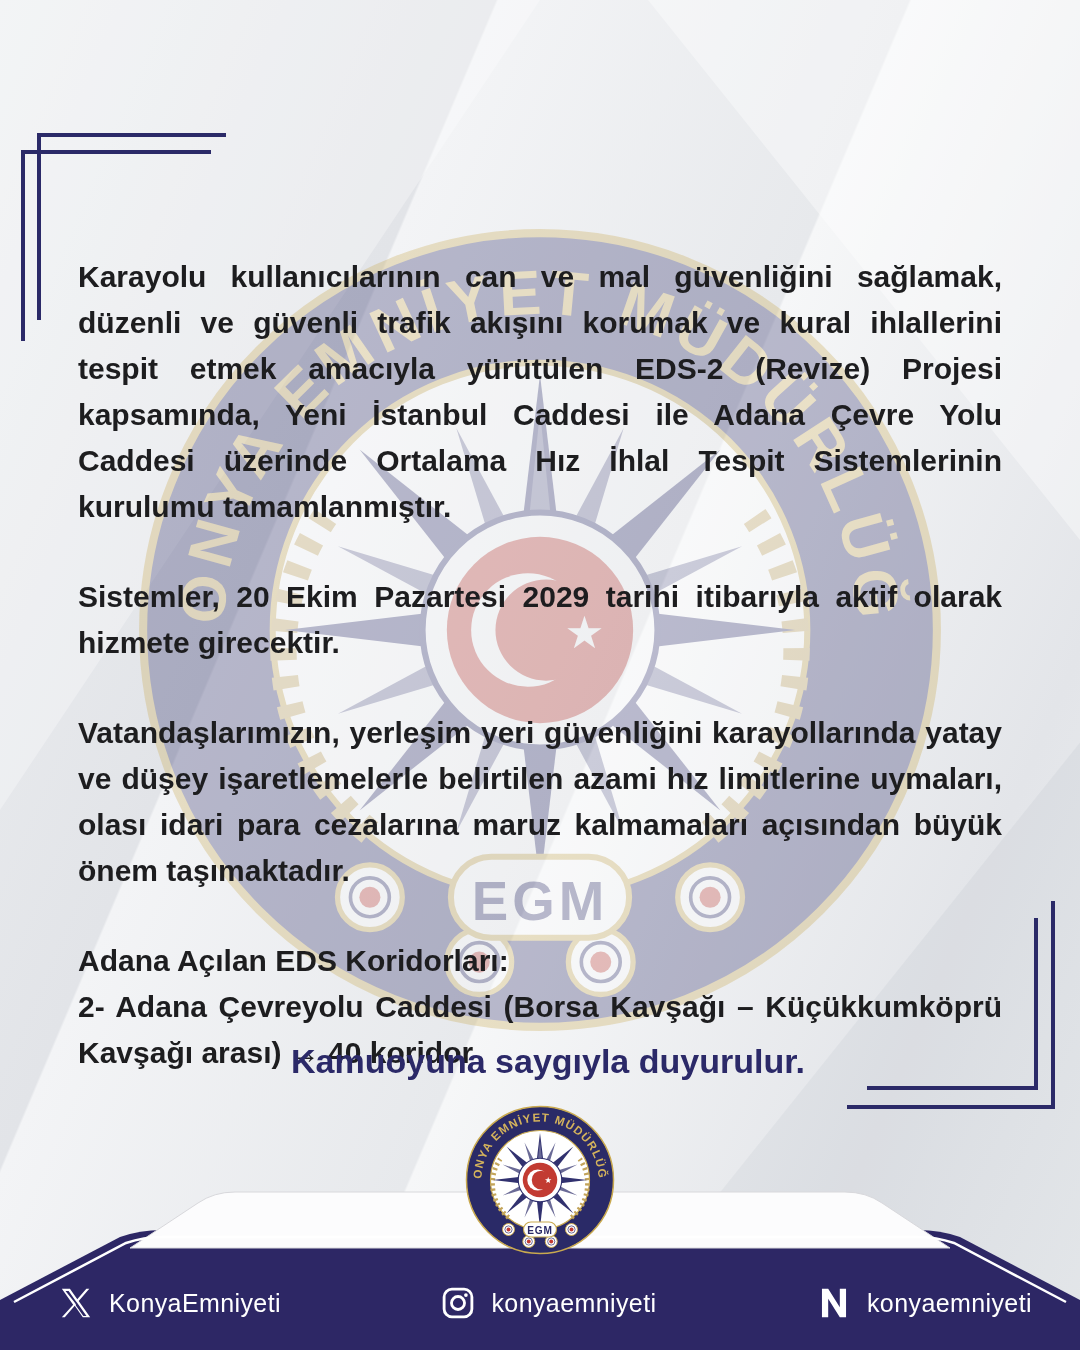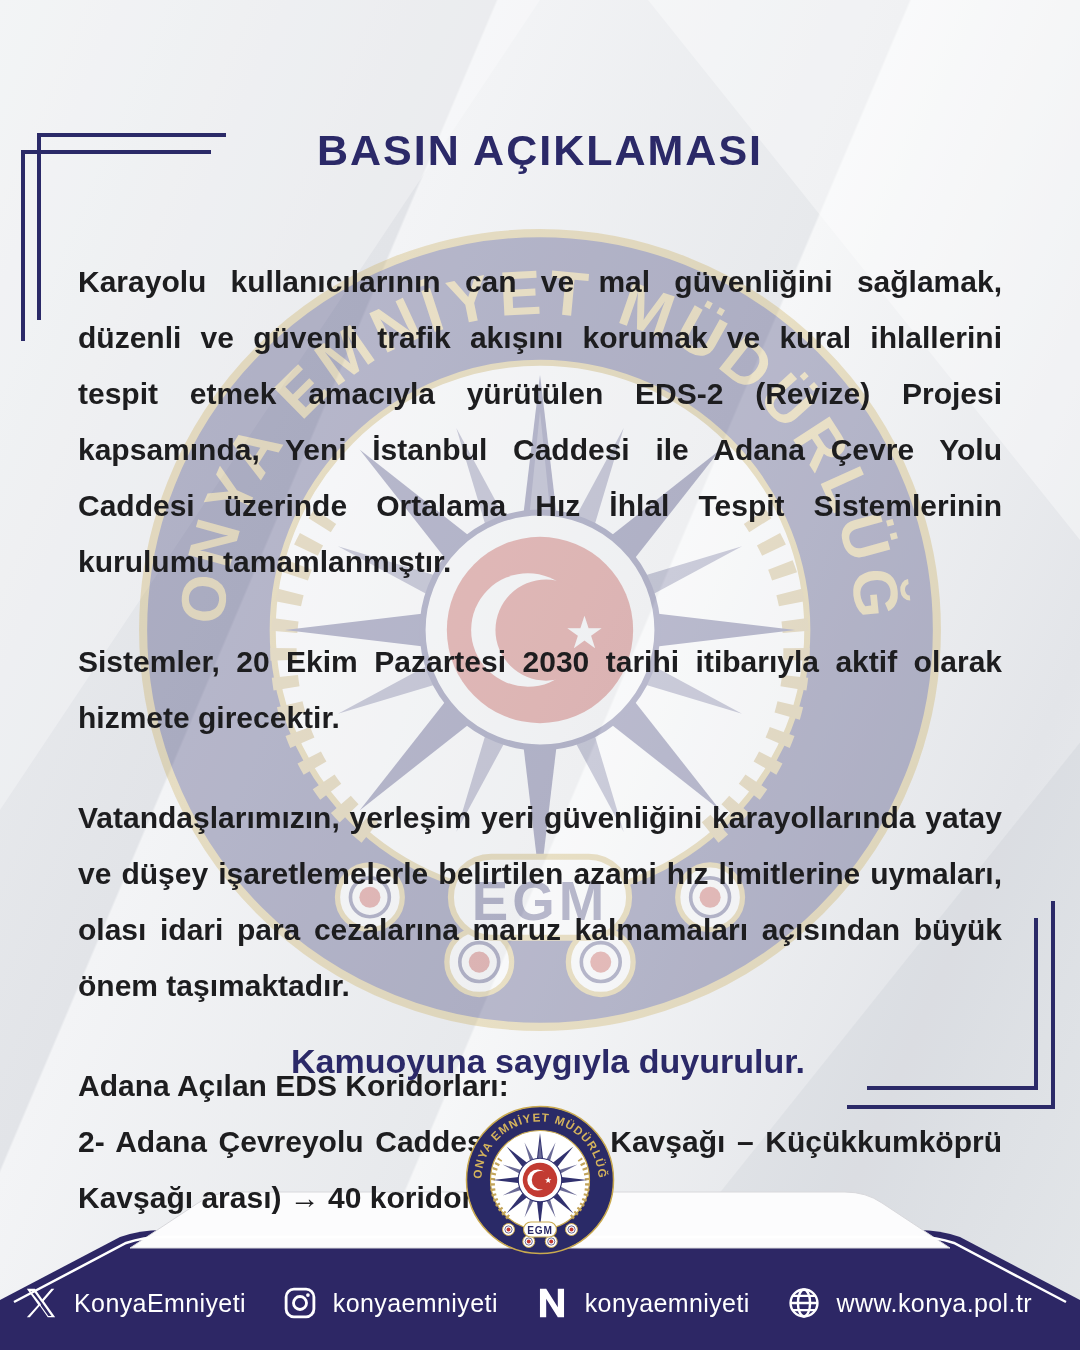--- a/index.html
+++ b/index.html
@@ -27,36 +27,36 @@
   .deco{z-index:1;}
 
   .page-title{
     position:absolute;left:0;top:126px;width:100%;
     text-align:center;z-index:2;
     font-size:43px;font-weight:800;letter-spacing:2px;
     color:#2b2968;
   }
   .content{
     position:absolute;left:78px;top:254px;width:924px;z-index:2;
-    color:#1d1d1f;font-size:30px;line-height:56px;font-weight:700;
+    color:#1d1d1f;font-size:30px;line-height:46px;font-weight:700;
     text-align:justify;
   }
   .content p{margin:0 0 44px 0;}
   .content .listing{margin:0;}
   .closing{
     position:absolute;left:8px;top:1042px;width:100%;z-index:2;
     text-align:center;font-size:34px;font-weight:800;color:#2b2968;
   }
 
   .badge-logo{position:absolute;left:465px;top:1105px;z-index:4;}
 
   .footer-bar{
     position:absolute;left:0;top:1230px;width:1080px;height:120px;z-index:3;
     display:flex;align-items:center;justify-content:space-between;
-    padding:26px 48px 0 24px;box-sizing:border-box;
+    padding:26px 48px 0 59px;box-sizing:border-box;
   }
   .footer-item{display:flex;align-items:center;gap:16px;color:#ffffff;cursor:pointer;}
   .footer-item .label{font-size:25px;font-weight:500;letter-spacing:.4px;white-space:nowrap;}
   .footer-item svg{display:block;}
 </style>
 </head>
 <body>
 
 <div class="canvas">
 
@@ -147,25 +147,24 @@
       <path d="M847 1107 H1053 V901"></path>
     </g>
 
     <path d="M0 1350 V1300 L120 1237 Q140 1230 162 1230 H918 Q940 1230 960 1237 L1080 1300 V1350 Z" fill="#2d2765"></path>
 
     <path d="M235 1192 H845 Q866 1192 882 1203 L950 1248 H130 L198 1203 Q214 1192 235 1192 Z" fill="#fcfcfd" stroke="#d8d8dc" stroke-width="1"></path>
 
     <path d="M14 1302 L126 1243 Q144 1237 162 1237 H918 Q936 1237 954 1243 L1066 1302" fill="none" stroke="#ffffff" stroke-width="2.5"></path>
   </svg>
 
-  <div class="page-title">BASIN AÇIKLAMASI</div>
 
   <div class="content">
     <p>Karayolu kullanıcılarının can ve mal güvenliğini sağlamak, düzenli ve güvenli trafik akışını korumak ve kural ihlallerini tespit etmek amacıyla yürütülen EDS-2 (Revize) Projesi kapsamında, Yeni İstanbul Caddesi ile Adana Çevre Yolu Caddesi üzerinde Ortalama Hız İhlal Tespit Sistemlerinin kurulumu tamamlanmıştır.</p>
-    <p>Sistemler, 20 Ekim Pazartesi 2030 tarihi itibarıyla aktif olarak hizmete girecektir.</p>
+    <p>Sistemler, 20 Ekim Pazartesi 2029 tarihi itibarıyla aktif olarak hizmete girecektir.</p>
     <p>Vatandaşlarımızın, yerleşim yeri güvenliğini karayollarında yatay ve düşey işaretlemelerle belirtilen azami hız limitlerine uymaları, olası idari para cezalarına maruz kalmamaları açısından büyük önem taşımaktadır.</p>
     <div class="listing">
       <div>Adana Açılan EDS Koridorları:</div>
       <div>2- Adana Çevreyolu Caddesi (Borsa Kavşağı – Küçükkumköprü Kavşağı arası) → 40 koridor</div>
     </div>
   </div>
 
   <div class="closing">Kamuoyuna saygıyla duyurulur.</div>
 
   <svg class="badge-logo" width="150" height="150" viewBox="0 0 200 200">
@@ -196,25 +195,15 @@
 
     <div class="footer-item">
       <span>
         <svg width="34" height="34" viewBox="0 0 24 24">
           <path fill="#ffffff" d="M3.5 22V2h4.4l8.2 13V2h4.4v20h-4.4L7.9 9v13Z"></path>
         </svg>
       </span>
       <span class="label">konyaemniyeti</span>
     </div>
 
-    <div class="footer-item">
-      <span>
-        <svg width="34" height="34" viewBox="0 0 24 24" fill="none" stroke="#ffffff" stroke-width="1.7">
-          <circle cx="12" cy="12" r="9.5"></circle>
-          <ellipse cx="12" cy="12" rx="4.3" ry="9.5"></ellipse>
-          <path d="M2.5 12h19M4 7h16M4 17h16"></path>
-        </svg>
-      </span>
-      <span class="label">www.konya.pol.tr</span>
-    </div>
 
   </div>
 </div>
 
 </body></html>

